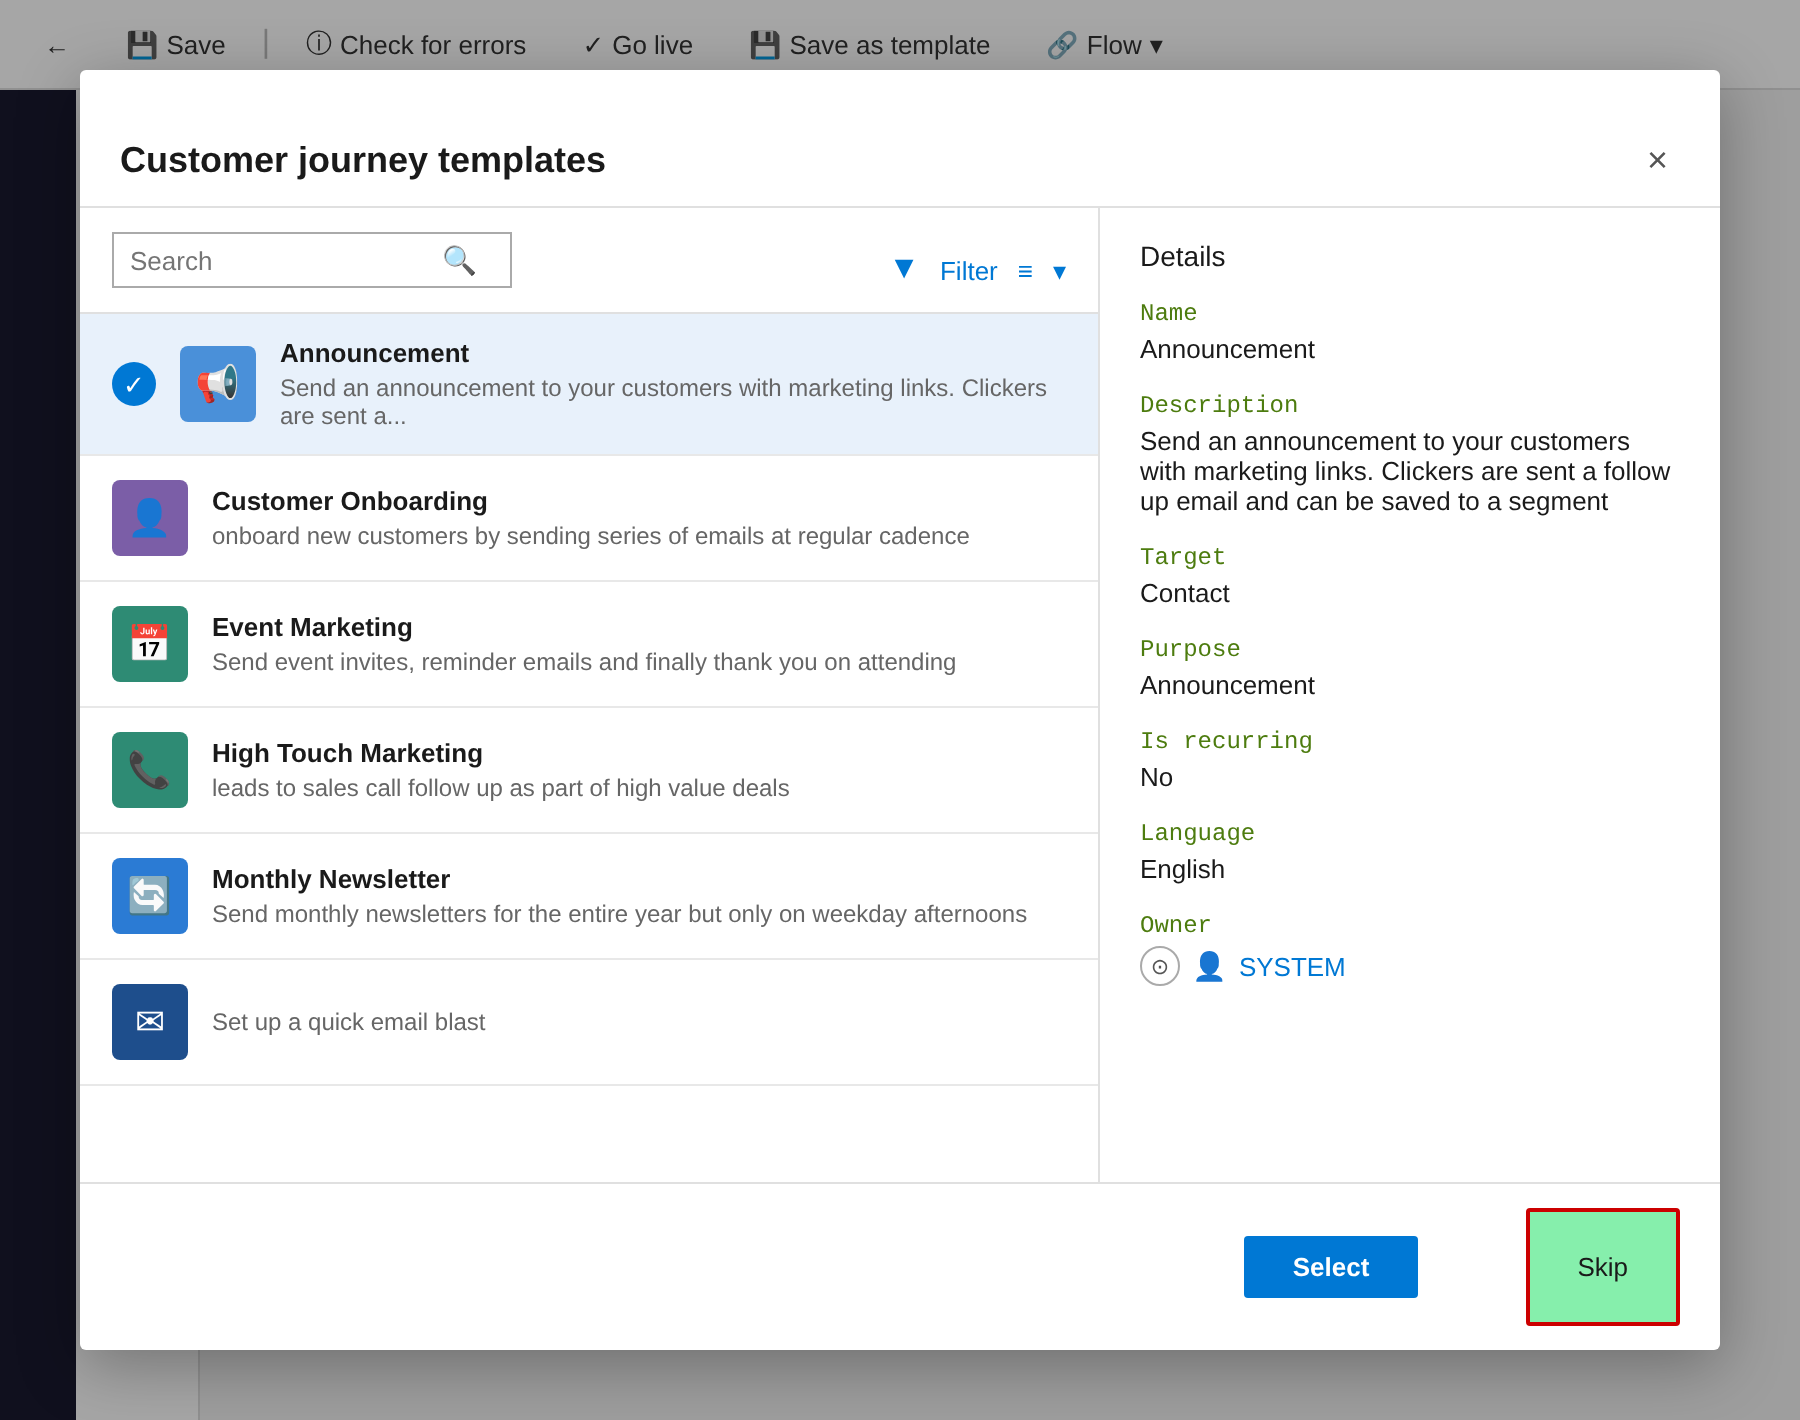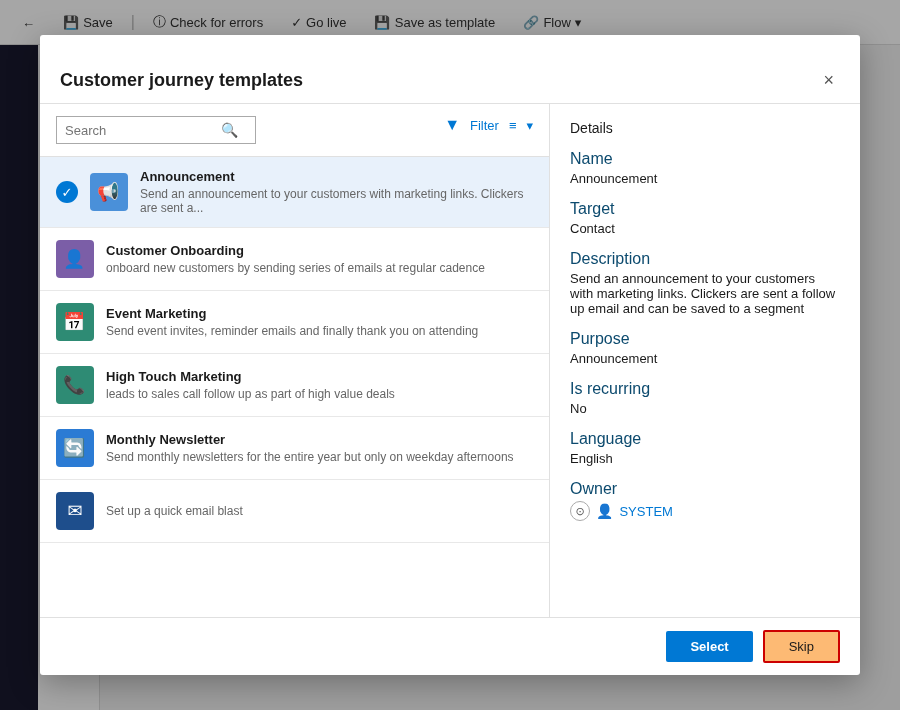--- a/index.html
+++ b/index.html
@@ -144,21 +144,21 @@
       border-right: 1px solid #e0e0e0;
       display: flex;
       flex-direction: column;
     }
 
     
     .search-bar {
       padding: 12px 16px;
       border-bottom: 1px solid #e0e0e0;
       display: flex;
-      align-items: flex-start;
+      align-items: flex-end;
       justify-content: space-between;
     }
     .search-input-wrap {
       display: flex;
       align-items: center;
       border: 1px solid #aaa;
       padding: 5px 8px;
       width: 200px;
       gap: 6px;
     }
@@ -245,23 +245,24 @@
     .details-title {
       font-weight: 400;
       font-size: 14px;
       color: #1a1a1a;
       margin-bottom: 14px;
     }
     .detail-field {
       margin-bottom: 14px;
     }
     .detail-label {
-      font-size: 16px;
-      color: #0c4a6e;
+      font-size: 12px;
+      color: #4d7c0f;
       margin-bottom: 3px;
+      font-family: Liberation Mono, monospace;
     }
     .detail-value {
       font-size: 13px;
       color: #1a1a1a;
     }
     .owner-area {
       display: flex;
       align-items: center;
       gap: 6px;
     }
@@ -296,27 +297,28 @@
       background: #0078d4;
       color: #fff;
       border: none;
       padding: 8px 24px;
       font-size: 13px;
       cursor: pointer;
       border-radius: 2px;
       font-weight: bold;
     }
     .btn-skip {
-      background: #fdba74;
+      background: #86efac;
       color: #1a1a1a;
       border: 2px solid #c00;
-      padding: 7px 24px;
+      padding: 20px 24px;
       font-size: 13px;
       cursor: pointer;
       border-radius: 2px;
+      margin-left: 44px;
     }
   </style>
 </head>
 <body>
 
 <div class="app-bg">
 
   <div class="top-bar">
     <button class="top-bar-btn">←</button>
     <button class="top-bar-btn">
@@ -449,27 +451,27 @@
 
     <div class="right-panel">
       <div class="details-title">Details</div>
 
       <div class="detail-field">
         <div class="detail-label">Name</div>
         <div class="detail-value">Announcement</div>
       </div>
 
       <div class="detail-field">
+        <div class="detail-label">Description</div>
+        <div class="detail-value">Send an announcement to your customers with marketing links. Clickers are sent a follow up email and can be saved to a segment</div>
+      </div>
+
+      <div class="detail-field">
         <div class="detail-label">Target</div>
         <div class="detail-value">Contact</div>
-      </div>
-
-      <div class="detail-field">
-        <div class="detail-label">Description</div>
-        <div class="detail-value">Send an announcement to your customers with marketing links. Clickers are sent a follow up email and can be saved to a segment</div>
       </div>
 
       <div class="detail-field">
         <div class="detail-label">Purpose</div>
         <div class="detail-value">Announcement</div>
       </div>
 
       <div class="detail-field">
         <div class="detail-label">Is recurring</div>
         <div class="detail-value">No</div>

